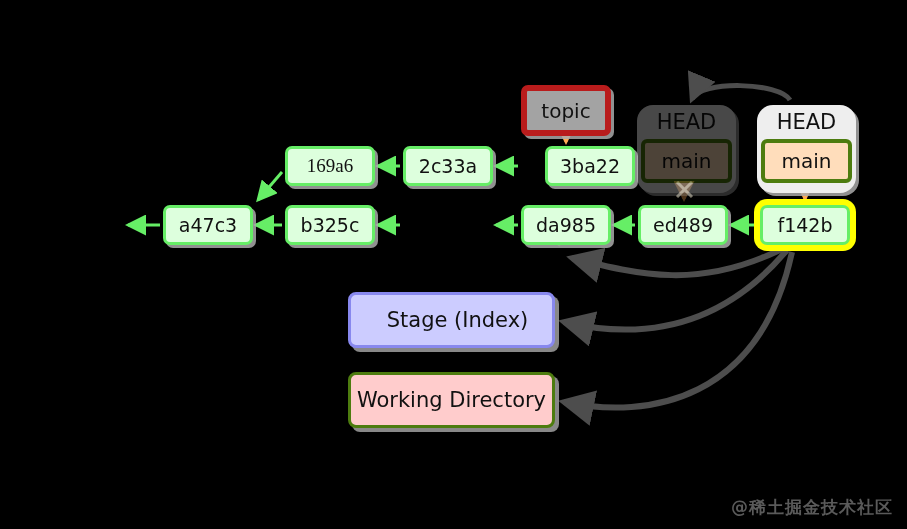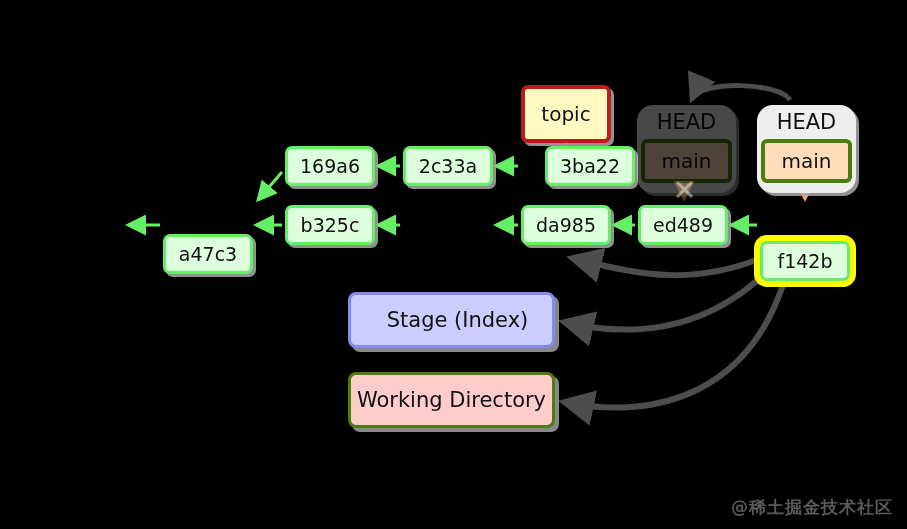--- a/index.html
+++ b/index.html
@@ -41,28 +41,27 @@
     width: 90px;
     height: 40px;
     background: #ddffdd;
     border: 3px solid #66ee66;
     color: #111111;
     font-size: 19px;
     box-shadow: 3px 3px 0 rgba(170,170,170,0.85);
   }
   .commit.current {
     box-shadow: 0 0 0 6px #ffff00, 3px 3px 0 rgba(170,170,170,0.4);
-    margin-top: 36px;
   }
   
   .branchlabel {
     width: 90px;
-    height: 58px;
-    background: #fef9c3;
-    border: 4px solid #b91c1c;
+    height: 51px;
+    background: #a3a3a3;
+    border: 6px solid #b91c1c;
     color: #111111;
     font-size: 20px;
     box-shadow: 3px 3px 0 rgba(170,170,170,0.85);
   }
   
   .headgroup {
     position: absolute;
     width: 99px;
     background: #eeeeee;
     border-radius: 16px;
@@ -181,31 +180,31 @@
       <path d="M784,248 C700,290 640,275 572,258" marker-end="url(#arrow-gray)"></path>
       <path d="M787,250 C720,330 640,340 564,322" marker-end="url(#arrow-gray)"></path>
       <path d="M792,252 C760,400 650,420 564,402" marker-end="url(#arrow-gray)"></path>
     </g>
 
     <g stroke="#2f6f2f" stroke-width="2" stroke-dasharray="5 5" fill="none" opacity="0.9">
       <path d="M560,246 L536,228"></path>
     </g>
   </svg>
 
-  <div class="node commit" style="left:285px; top:146px;">
+  <div class="node commit" style="left:285px; top:146px;font-family:Liberation Serif, serif;">
     <span>169a6</span>
   </div>
   <div class="node commit" style="left:403px; top:146px;">
     <span>2c33a</span>
   </div>
   <div class="node commit" style="left:521px; top:146px;margin-left:24px;">
     <span>3ba22</span>
   </div>
 
-  <div class="node commit" style="left:163px; top:205px;margin-top:29px;">
+  <div class="node commit" style="left:163px; top:205px;">
     <span>a47c3</span>
   </div>
   <div class="node commit" style="left:285px; top:205px;">
     <span>b325c</span>
   </div>
   <div class="node commit" style="left:521px; top:205px;">
     <span>da985</span>
   </div>
   <div class="node commit" style="left:638px; top:205px;">
     <span>ed489</span>

